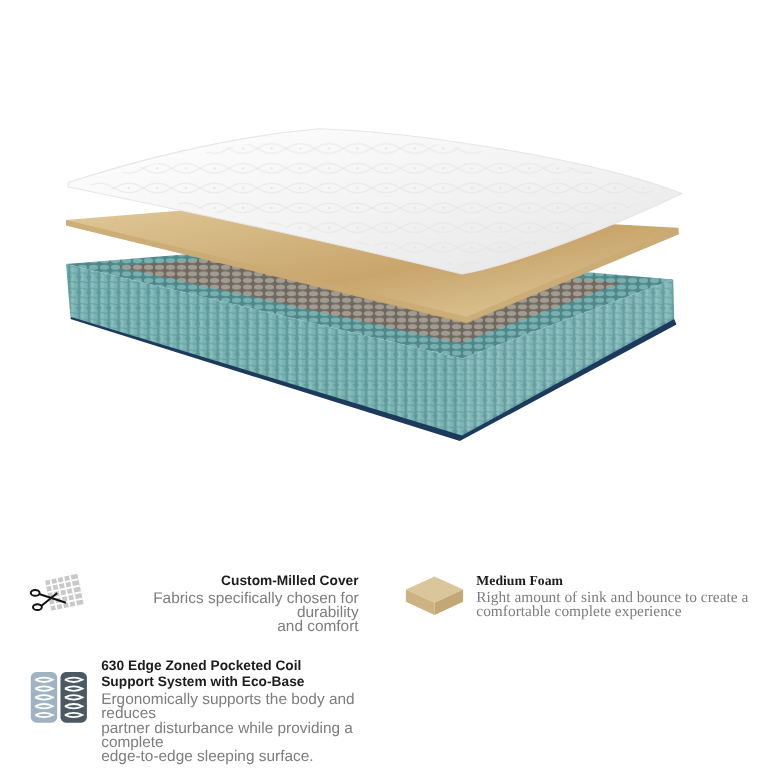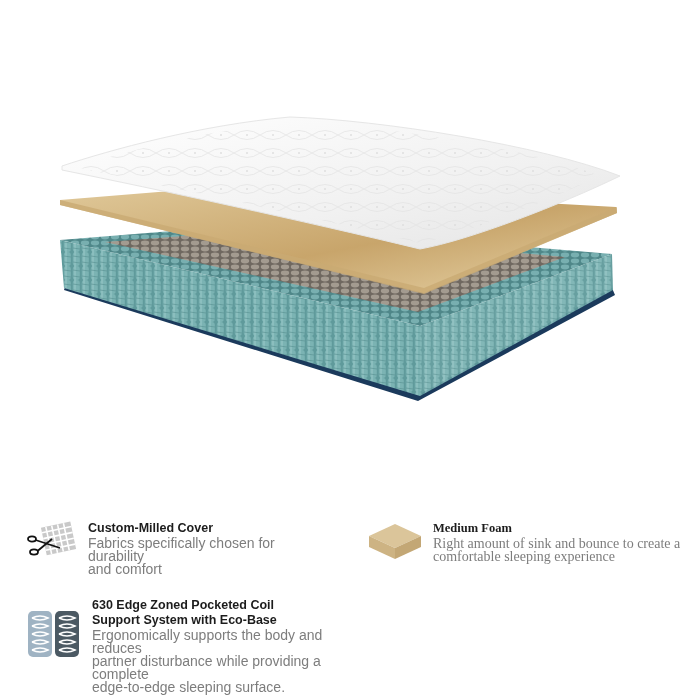--- a/index.html
+++ b/index.html
@@ -3,21 +3,21 @@
 <meta charset="utf-8">
 <style>
   html, body { margin:0; padding:0; background:#ffffff; }
   body { width:700px; height:700px; position:relative; overflow:hidden; font-family:"Liberation Sans", sans-serif; }
   .illustration { position:absolute; left:0; top:0; width:700px; height:480px; }
   .feature { position:absolute; display:flex; align-items:flex-start; }
   .feature .icon { flex:0 0 auto; }
   .feature .text { margin-left:10px; }
   .feature .title { font-weight:bold; font-size:12.5px; color:#1c1c1c; line-height:15px; }
   .feature .desc { font-size:14px; color:#7d7d7d; line-height:13px; margin-top:1px; }
-  #f-cover { left:26px; top:521px; width:300px; }
+  #f-cover { left:26px; top:521px; width:300px;text-align:right; }
   #f-foam { left:367px; top:521px; width:320px;font-family:Liberation Serif, serif; }
   #f-coil { left:26px; top:598px; width:310px; }
 </style>
 </head>
 <body>
 
 <div class="illustration">
   <svg width="700" height="480" viewBox="0 0 700 480">
     <defs>
       <pattern id="coilFront" x="0" y="0" width="9" height="14" patternUnits="userSpaceOnUse">
@@ -104,21 +104,21 @@
   <div class="icon">
     <svg width="56" height="40" viewBox="0 0 56 40">
       <polygon points="28,3 54,15 28,27 2,15" fill="#dbc59a"></polygon>
       <polygon points="2,15 28,27 28,38 2,26" fill="#cdb383"></polygon>
       <polygon points="28,27 54,15 54,26 28,38" fill="#c3a775"></polygon>
     </svg>
   </div>
   <div class="text">
     <div class="title">Medium Foam</div>
     <div class="desc">Right amount of sink and bounce to create a</div>
-    <div class="desc" style="margin-top:0">comfortable sleeping experience</div>
+    <div class="desc" style="margin-top:0">comfortable complete experience</div>
   </div>
 </div>
 
 <div class="feature" id="f-coil">
   <div class="icon" style="margin-top:11px">
     <svg width="56" height="50" viewBox="0 0 56 50">
       <rect x="2" y="2" width="24" height="46" rx="5" fill="#9fb3c3"></rect>
       <rect x="29" y="2" width="24" height="46" rx="5" fill="#4b5963"></rect>
       <g fill="none" stroke="#ffffff" stroke-width="1.6">
         <path d="M6,9 Q14,5 22,9 Q14,13 6,9 M6,17 Q14,13 22,17 Q14,21 6,17 M6,25 Q14,21 22,25 Q14,29 6,25 M6,33 Q14,29 22,33 Q14,37 6,33 M6,41 Q14,37 22,41 Q14,45 6,41"></path>

